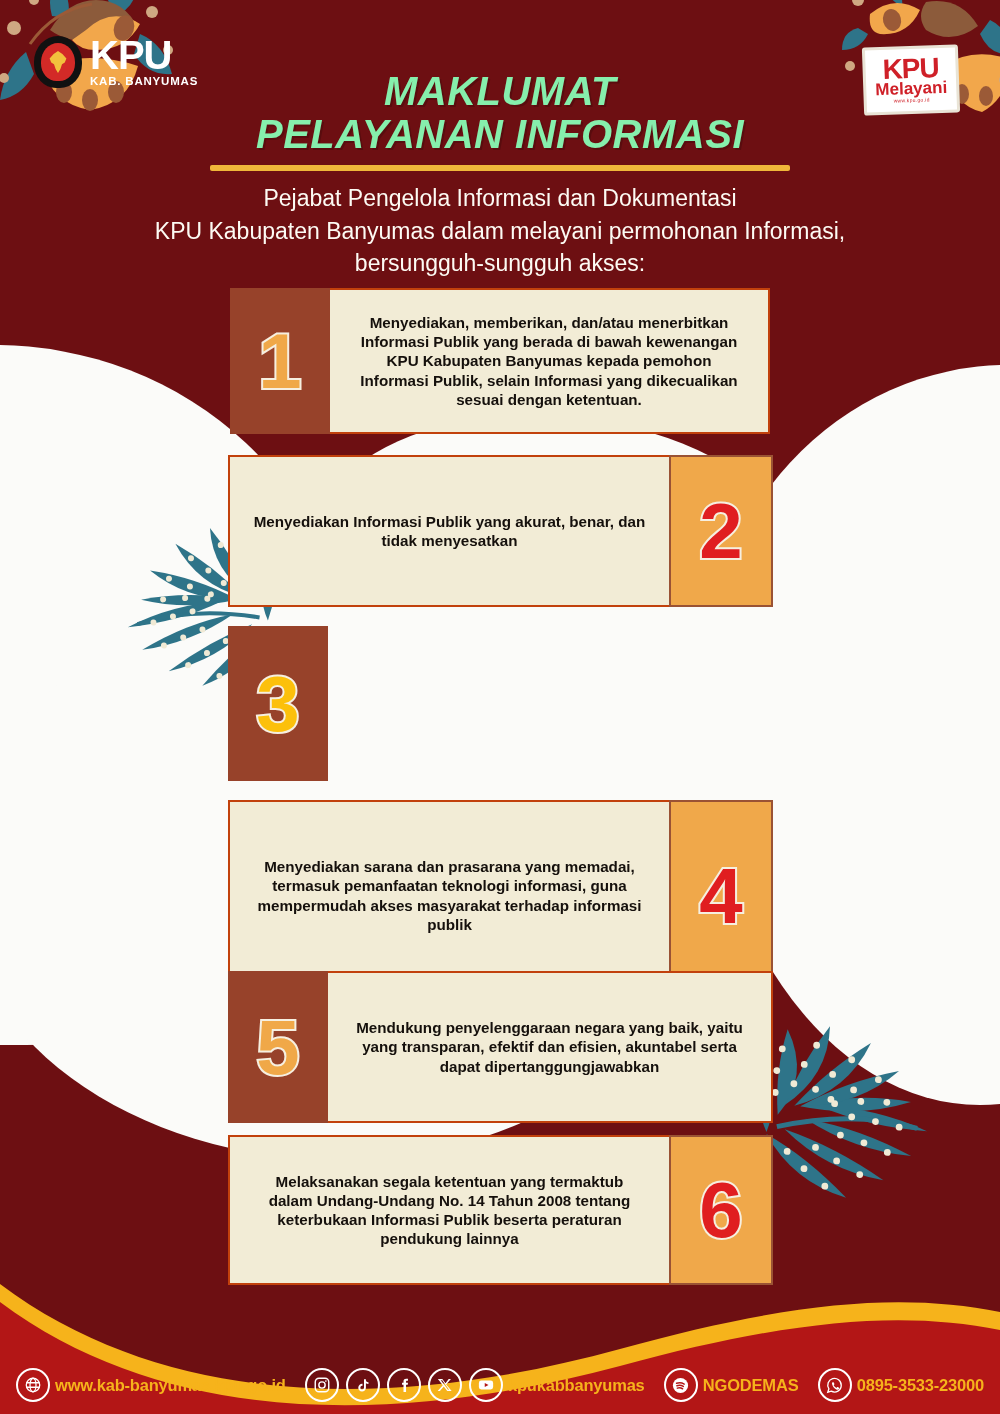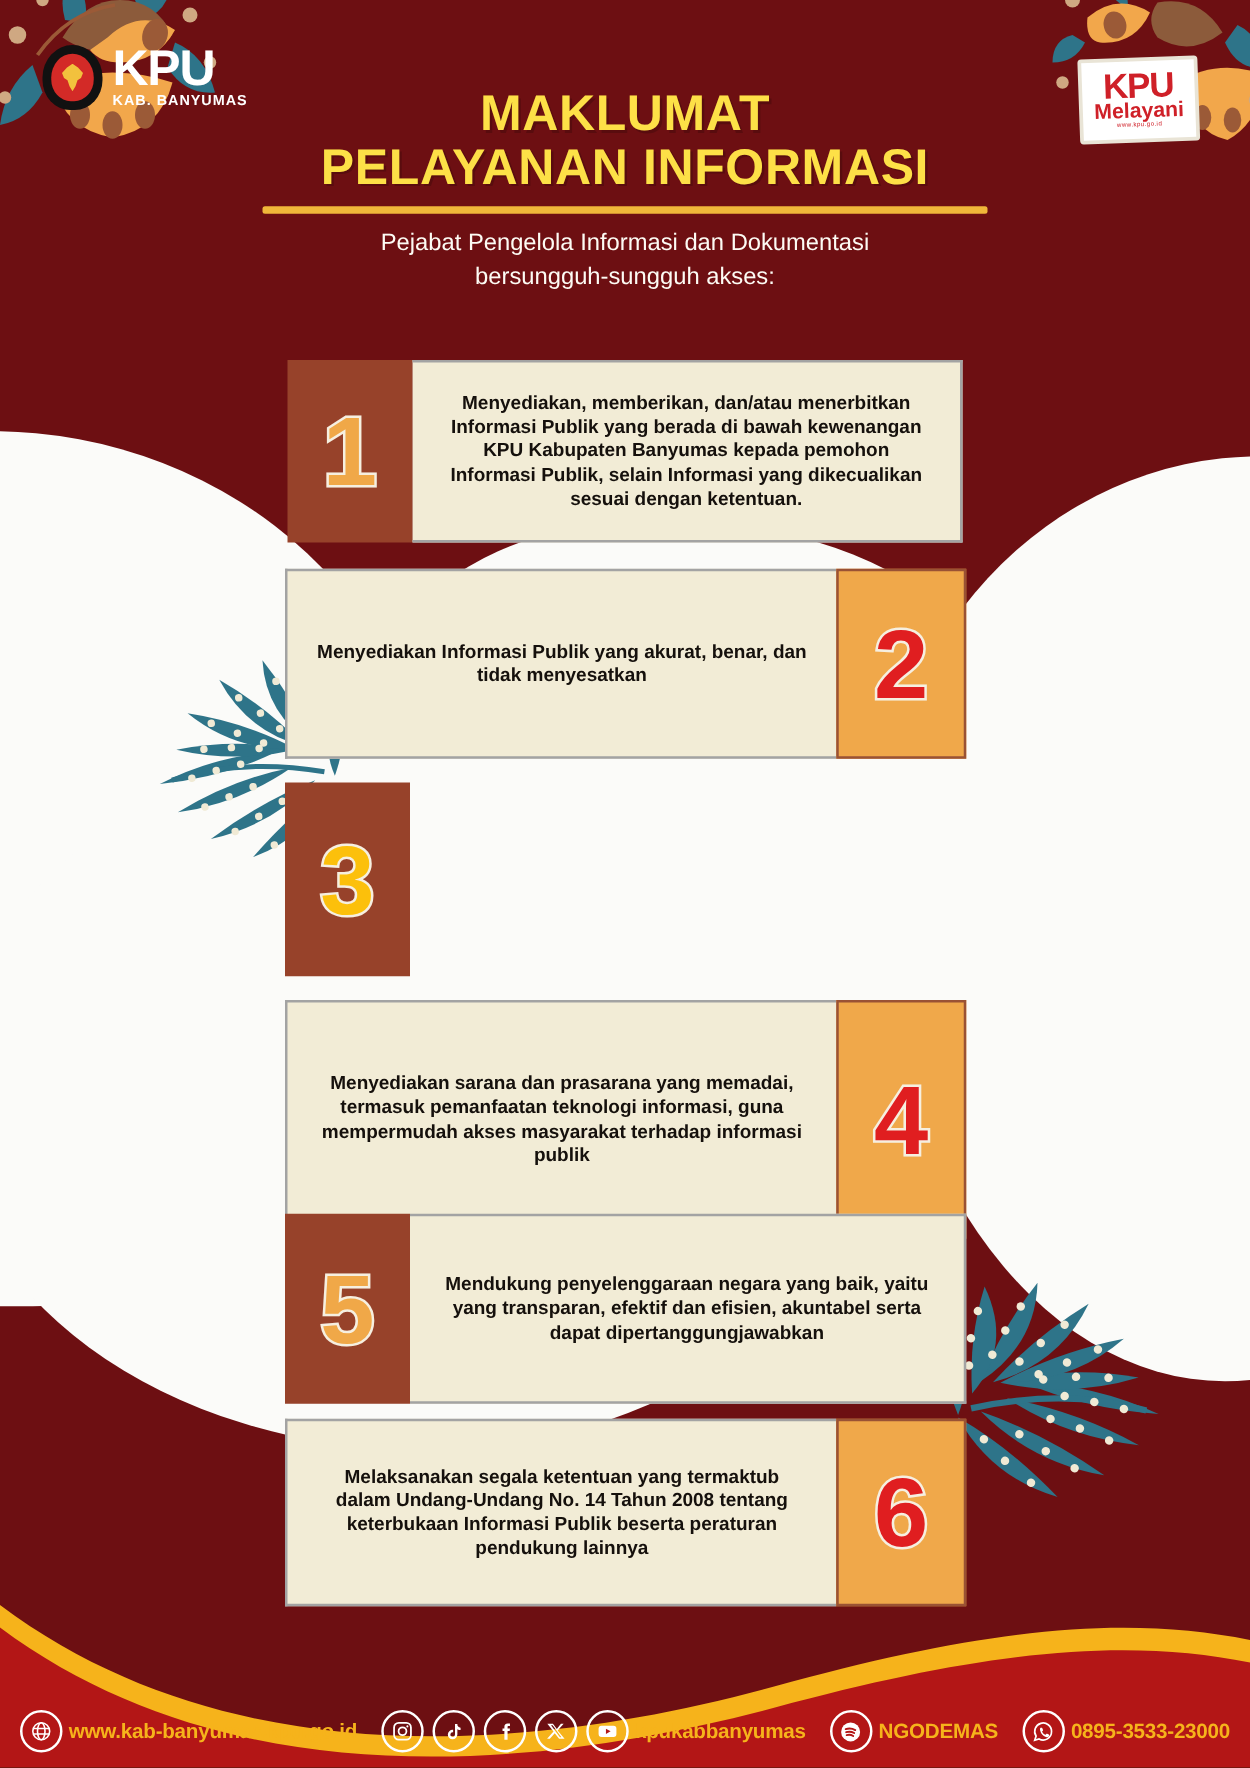--- a/index.html
+++ b/index.html
@@ -58,51 +58,52 @@
     background:#fff;border:3px solid #e9e4d6;border-radius:3px;
     display:flex;flex-direction:column;justify-content:center;align-items:center;
     transform:rotate(-2deg);
   }
   .mel-kpu{color:#cf2028;font-weight:bold;font-size:28px;line-height:0.85;letter-spacing:-1px;}
   .mel-word{color:#cf2028;font-weight:bold;font-size:17px;line-height:0.95;}
   .mel-url{color:#cf2028;font-size:5px;letter-spacing:0.3px;}
 
   .title-wrap{position:absolute;left:0;top:70px;width:1000px;text-align:center;}
   .title-l1,.title-l2{
-    color:#fde047;font-weight:bold;letter-spacing:0.5px;
+    color:#86efac;font-weight:bold;letter-spacing:0.5px;
     text-shadow:2px 2px 0 rgba(0,0,0,0.18);
+    font-style:italic;
   }
   .title-l1{font-size:40px;line-height:1.05;}
   .title-l2{font-size:40px;line-height:1.12;}
   .title-rule{
     margin:8px auto 0;width:580px;height:6px;
     background:#f0b73a;border-radius:2px;
   }
   .subtitle{
     position:absolute;left:0;top:182px;width:1000px;text-align:center;
-    color:#fdfbf4;font-size:19px;line-height:1.42;font-weight:400;
+    color:#fdfbf4;font-size:23px;line-height:1.42;font-weight:400;
   }
 
   
   .items{position:absolute;left:0;top:0;width:1000px;z-index:5;}
   .item{position:absolute;display:flex;align-items:stretch;}
   .num-box{
     width:100px;flex:0 0 100px;display:flex;align-items:center;justify-content:center;
   }
   .num-box.brown{background:#97422a;}
   .num-box.orange{background:#f0a84a;border:2px solid #9a5234;}
   .num{
     font-weight:bold;font-size:78px;line-height:1;
     -webkit-text-stroke:4px #f6efe0;paint-order:stroke fill;
   }
   .num.orange{color:#f0a848;}
   .num.yellow{color:#fcc00b;}
   .num.red{color:#e01e20;}
   .text-box{
-    flex:1;background:#f2ecd6;border:2px solid #a3a3a3;
+    flex:1;background:#f2ecd6;border:2px solid #c2410c;
     display:flex;align-items:center;justify-content:flex-start;
     padding:14px 22px;box-sizing:border-box;
   }
   .text-box.noborder-left{border-left:none;}
   .text-box.noborder-right{border-right:none;}
   .item-text{
     color:#15100c;font-weight:bold;font-size:15.2px;line-height:1.26;text-align:center;
   }
 
   
@@ -303,20 +304,21 @@
     </div>
 
     <div class="title-wrap">
       <div class="title-l1">MAKLUMAT</div>
       <div class="title-l2">PELAYANAN INFORMASI</div>
       <div class="title-rule"></div>
     </div>
 
     <div class="subtitle">
       <div>Pejabat Pengelola Informasi dan Dokumentasi</div>
+      <div>KPU Kabupaten Banyumas dalam melayani permohonan Informasi,</div>
       <div>bersungguh-sungguh akses:</div>
     </div>
   </div>
 
   <div class="items">
 
     <div class="item" id="item1">
       <div class="num-box brown">
         <span class="num orange">1</span>
       </div>

